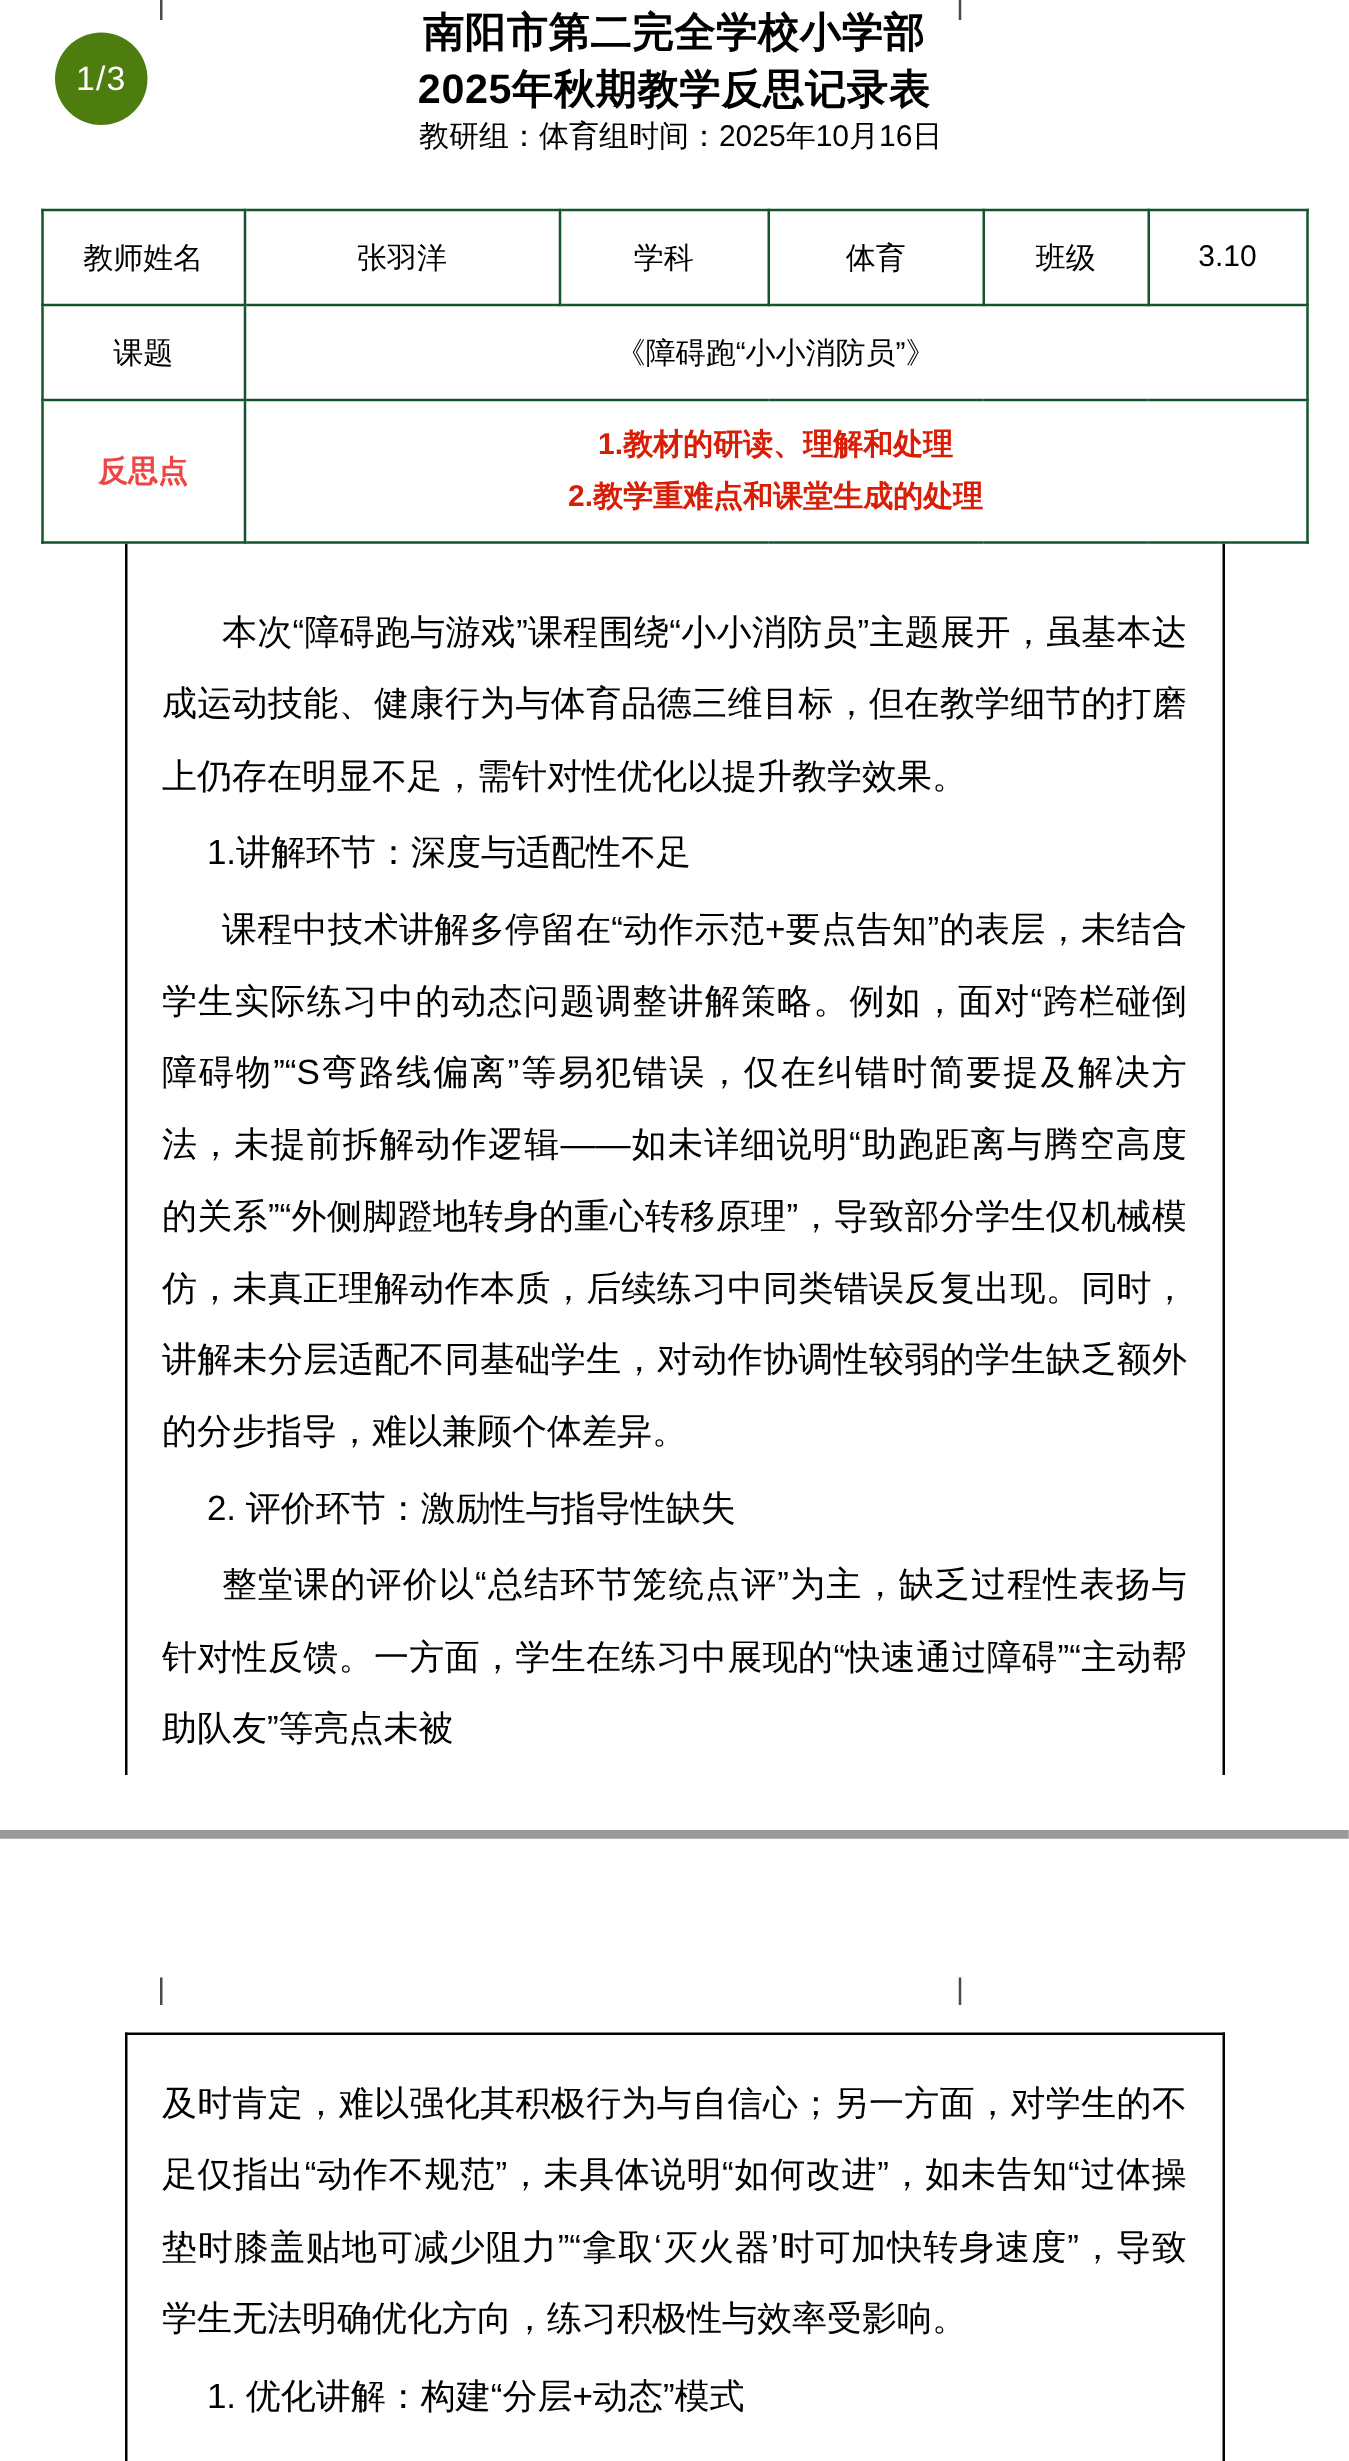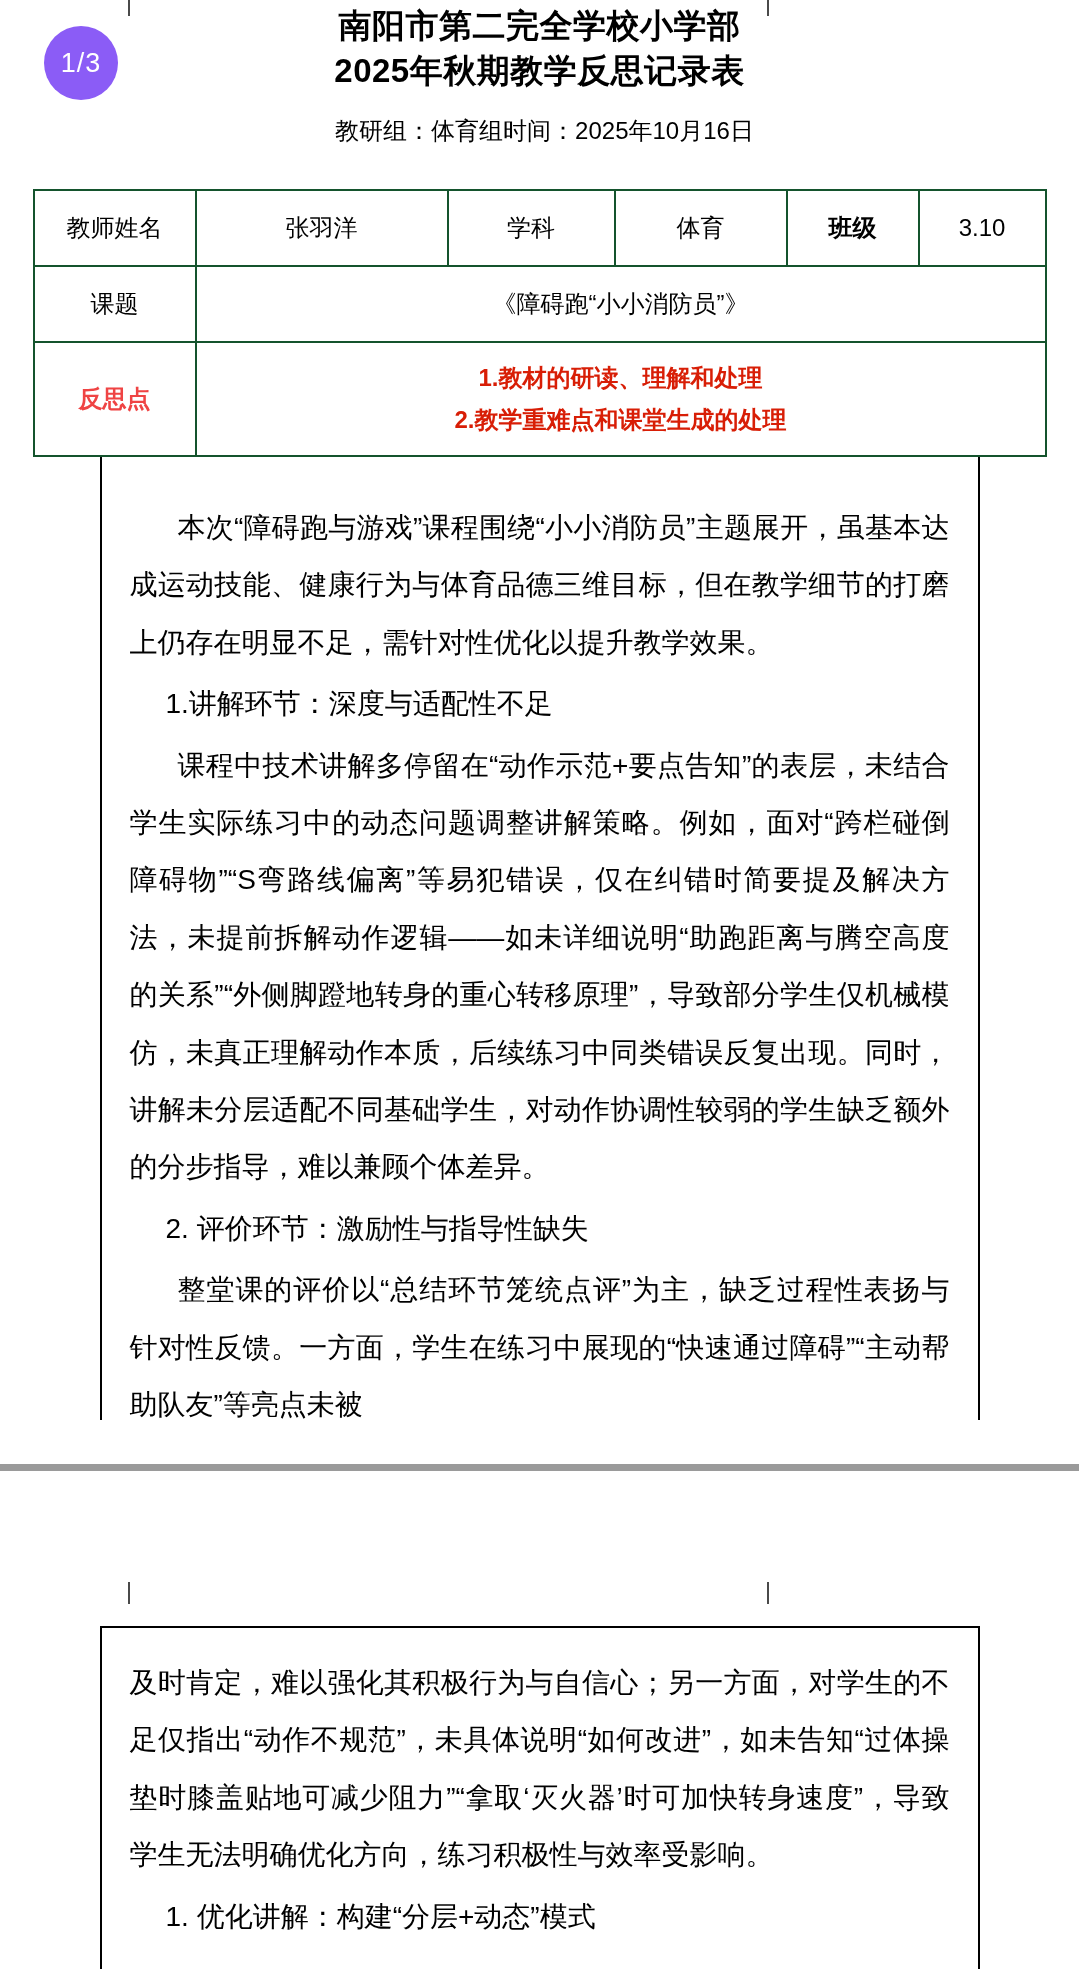--- a/index.html
+++ b/index.html
@@ -26,21 +26,21 @@
     padding-top: 0;
   }
 
   .page-badge {
     position: absolute;
     left: 44px;
     top: 26px;
     width: 74px;
     height: 74px;
     border-radius: 50%;
-    background: #8b5cf6;
+    background: #4d7c0f;
     color: #ffffff;
     display: flex;
     align-items: center;
     justify-content: center;
     font-size: 27px;
     letter-spacing: 1px;
     z-index: 5;
   }
 
   .crop-mark {
@@ -60,21 +60,20 @@
     line-height: 1.35;
     padding-top: 4px;
     letter-spacing: 0.5px;
   }
   .doc-title .line2 { display: block; }
 
   .meta-row {
     display: flex;
     justify-content: center;
     font-size: 24px;
-    margin-top: 22px;
     padding-left: 10px;
   }
 
   table.form {
     border-collapse: collapse;
     width: 880px;
     margin: 42px auto 0 auto;
     table-layout: fixed;
   }
   table.form td {
@@ -82,21 +81,21 @@
     padding: 14px 10px;
     font-size: 24px;
     text-align: center;
     vertical-align: middle;
     height: 46px;
   }
   td.label-cell { width: 140px; }
   td.name-cell  { width: 230px; }
   td.subj-label { width: 145px; }
   td.subj-cell  { width: 150px; margin-top: 40px; }
-  td.class-label{ width: 110px; font-weight: bold; }
+  td.class-label{ width: 110px; }
   td.class-cell { width: 105px; }
 
   td.topic-label { width: 140px; }
   td.topic-value { text-align: center; font-size: 24px; }
 
   td.reflect-label {
     width: 140px;
     color: #ef4444;
     font-weight: bold;
     font-size: 25px;

